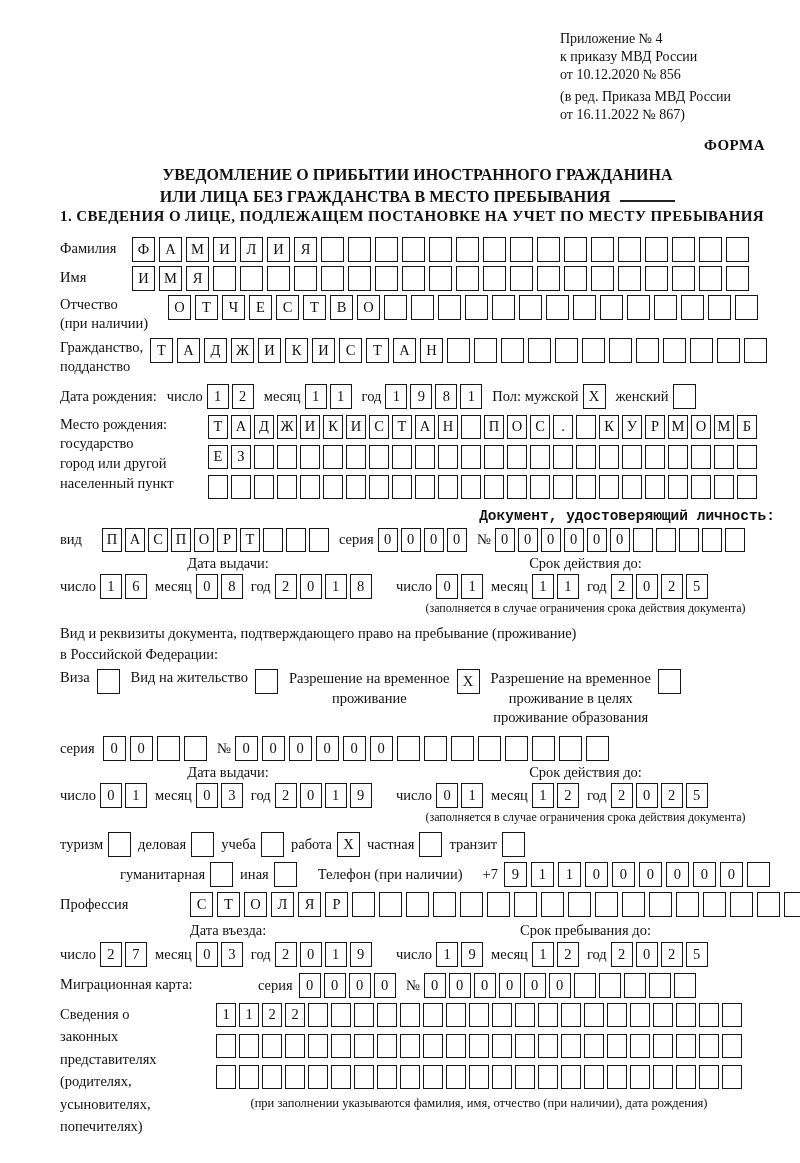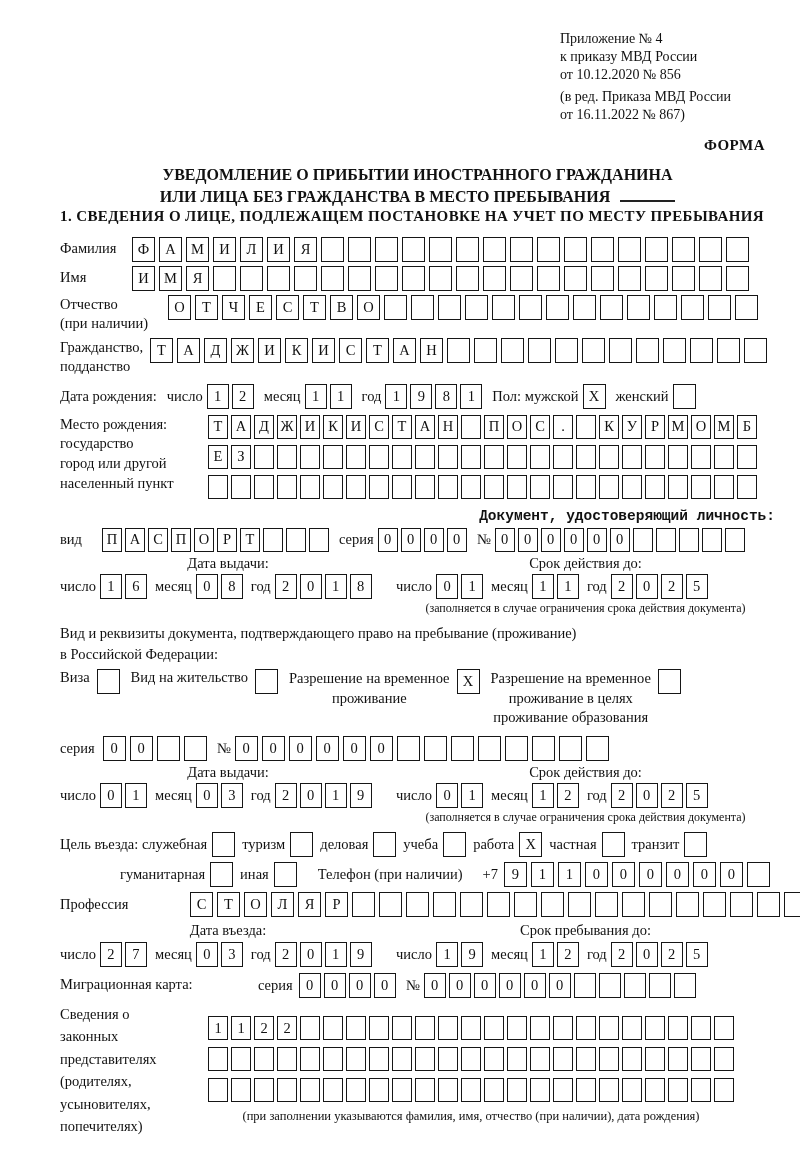--- a/index.html
+++ b/index.html
@@ -63,21 +63,21 @@
   
   .permits { display:flex; align-items:flex-start; margin-top:4px; gap:11px; }
   .pair { display:flex; align-items:flex-start; gap:7px; }
   .plabel-c { text-align:center; line-height:1.35; }
 
   .opt { display:flex; align-items:center; gap:5px; margin-right:7px; }
   .optrow { display:flex; align-items:center; margin-top:5px; }
   .indent60 { margin-left:60px; }
 
   
-  .reps { display:flex; align-items:center; margin-top:5px; }
+  .reps { display:flex; align-items:flex-start; margin-top:5px;gap:8px; }
   .reps .flabel div { line-height:1.55; }
   .reps-rows .cells { margin-bottom:7px; }
   .note-c { font-size:12.5px; text-align:center; margin-top:2px; }
 </style>
 </head>
 <body>
 
 <div class="page">
 
   <div class="hdr">
@@ -520,24 +520,20 @@
             <span class="cell">2</span>
             <span class="cell">5</span>
           </span>
       </div>
       <div class="dnote">(заполняется в случае ограничения срока действия документа)</div>
     </div>
   </div>
 
   <div class="optrow" style="margin-top:7px;">
     <span class="opt">
-        <span>Цель въезда: служебная</span>
-        <span class="cell cb"></span>
-      </span>
-    <span class="opt">
         <span>туризм</span>
         <span class="cell cb"></span>
       </span>
     <span class="opt">
         <span>деловая</span>
         <span class="cell cb"></span>
       </span>
     <span class="opt">
         <span>учеба</span>
         <span class="cell cb"></span>

